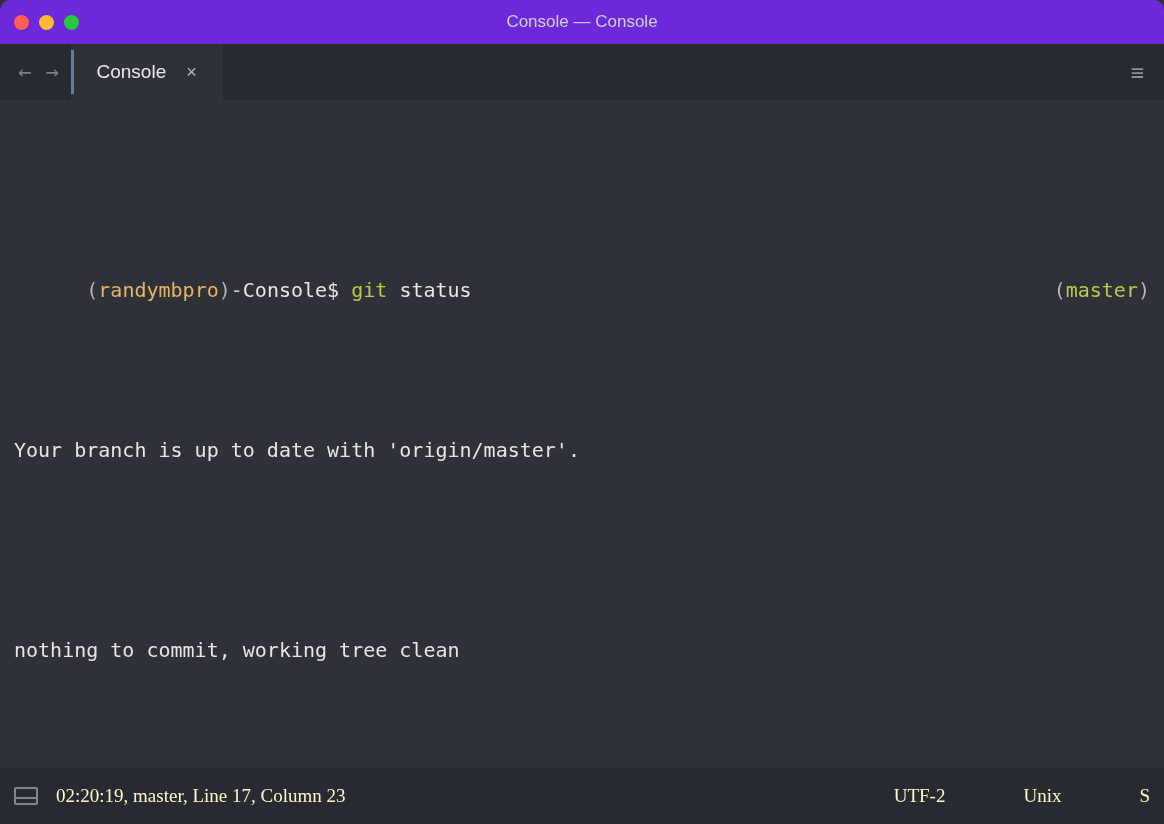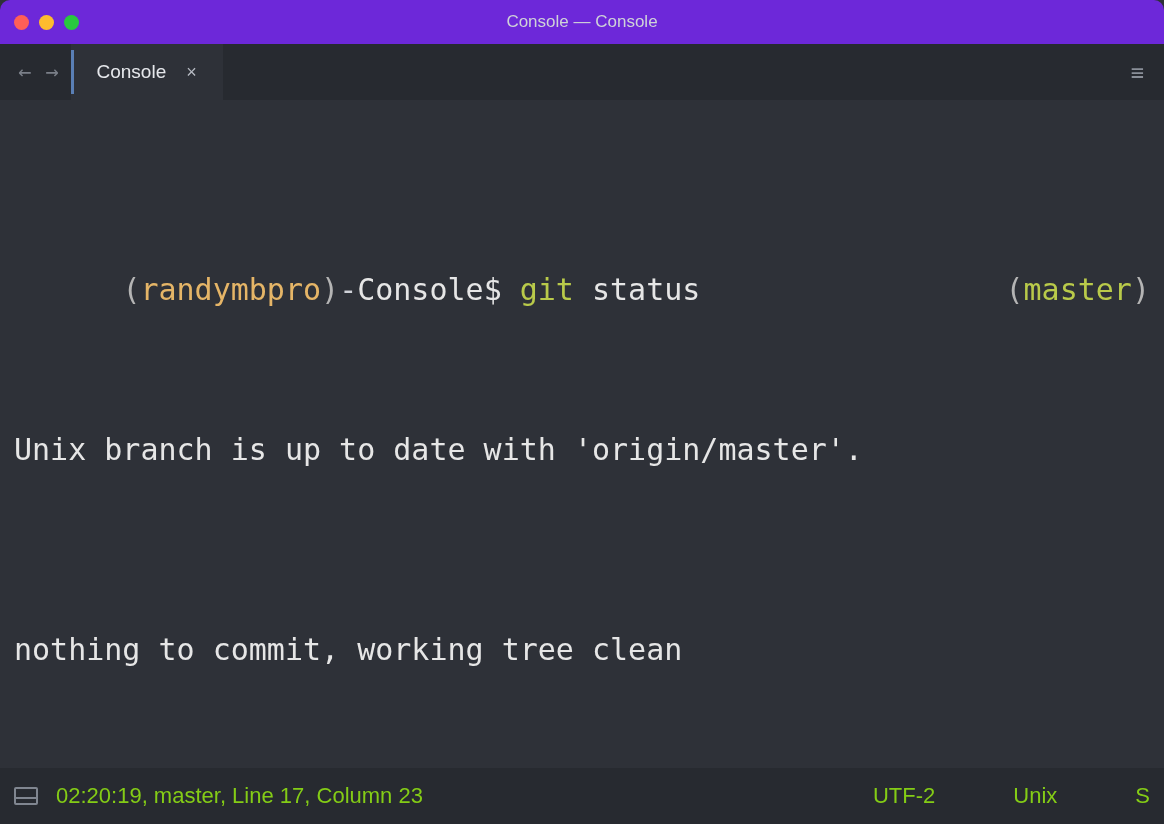--- a/index.html
+++ b/index.html
@@ -91,21 +91,21 @@
     display: flex;
     align-items: center;
     color: #8a8f98;
     font-size: 22px;
     padding: 0 8px;
   }
   
   .term {
     flex: 1;
     padding: 10px 14px 0 14px;
-    font-size: 30px;
+    font-size: 20px;
     line-height: 40px;
     white-space: pre;
     overflow: hidden;
   }
   .row { display: flex; justify-content: space-between; }
   .host   { color: #e5b567; } 
   .paren  { color: #b4b4b4; }
   .dash   { color: #cfd2d8; }
   .path   { color: #e6e6e6; }
   .dollar { color: #e6e6e6; }
@@ -113,23 +113,23 @@
   .arg    { color: #e6e6e6; }
   .branch { color: #b9ca4a; }
   .out    { color: #e6e6e6; }
   
   .statusbar {
     height: 56px;
     background: #272a30;
     display: flex;
     align-items: center;
     padding: 0 14px;
-    font-family: Liberation Sans, sans-serif;
-    font-size: 22px;
-    color: #84cc16;
+    font-family: Liberation Serif, serif;
+    font-size: 19px;
+    color: #fef9c3;
     gap: 18px;
   }
   .status-icon {
     width: 24px; height: 18px;
     border: 2px solid #808690;
     border-radius: 2px;
     position: relative;
   }
   .status-icon::after {
     content: "";
@@ -170,21 +170,21 @@
 <div class="term">
   
   <div class="row">
     <span>
       <span class="paren">(</span><span class="host">randymbpro</span><span class="paren">)</span><span class="dash">-</span><span class="path">Console</span><span class="dollar">$</span> <span class="cmd">git</span> <span class="arg">status</span>
     </span>
     <span>
       <span class="paren">(</span><span class="branch">master</span><span class="paren">)</span>
     </span>
   </div>
-  <div class="out">Unix branch is up to date with 'origin/master'.</div>
+  <div class="out">Your branch is up to date with 'origin/master'.</div>
   <div class="out"></div>
   <div class="out">nothing to commit, working tree clean</div>
 
   
   
 
   
 
   
   

